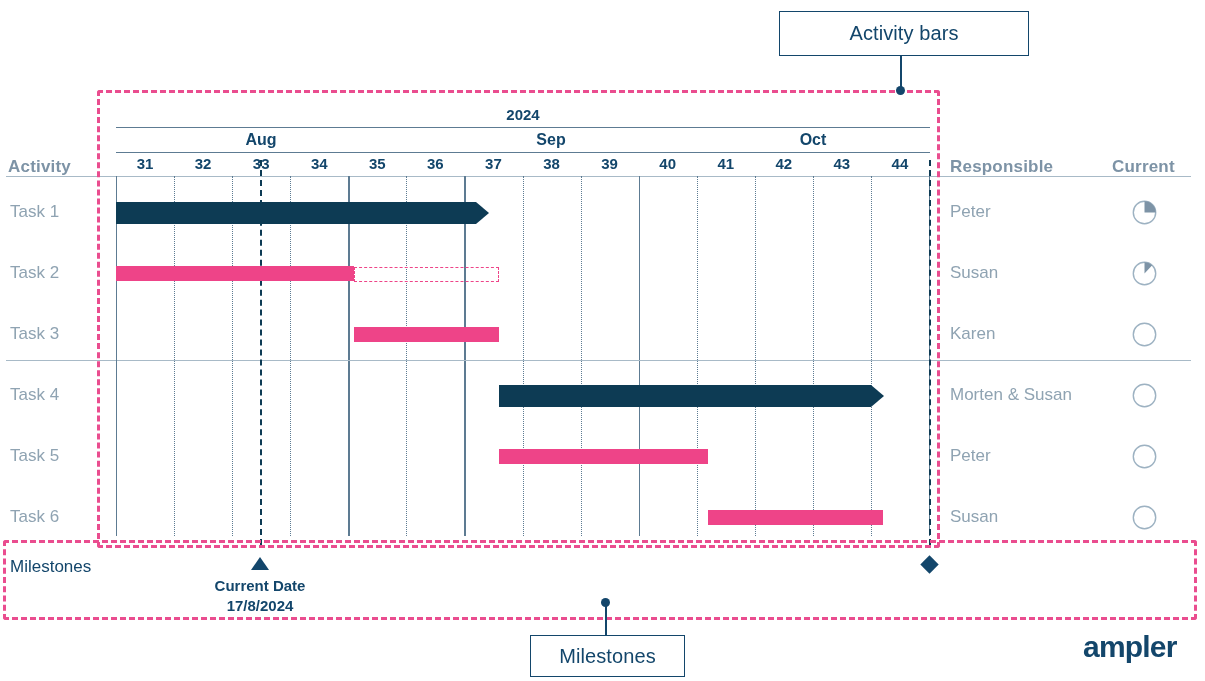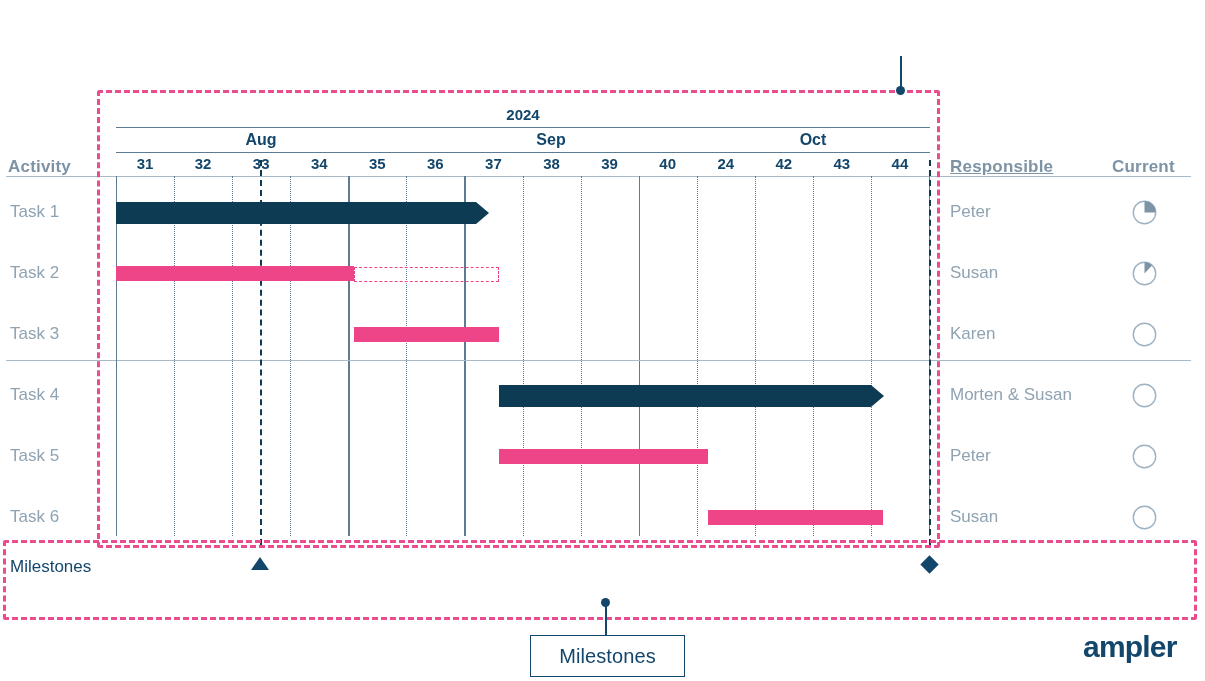--- a/index.html
+++ b/index.html
@@ -179,36 +179,39 @@
     font-size: 30px;
     font-weight: bold;
     letter-spacing: -0.8px;
   }
 </style>
 </head>
 <body>
 
 <div id="root">
 
+  <div class="callout" style="left:779px; top:11px; width:250px; height:45px;">
+    <span>Activity bars</span>
+  </div>
   <div class="leader-line" style="left:900px; top:56px; height:34px;"></div>
   <div class="leader-dot" style="left:896px; top:86px;"></div>
 
   <div class="callout" style="left:530px; top:635px; width:155px; height:42px;">
     <span>Milestones</span>
   </div>
   <div class="leader-line" style="left:605px; top:602px; height:34px;"></div>
   <div class="leader-dot" style="left:601px; top:598px;"></div>
 
   <div class="pink-frame" style="left:97px; top:90px; width:843px; height:458px;"></div>
   <div class="pink-frame" style="left:3px; top:540px; width:1194px; height:80px;"></div>
 
   <div class="col-head" style="left:8px; top:157px;">
     <span>Activity</span>
   </div>
-  <div class="col-head" style="left:950px; top:157px;text-decoration:underline;">
+  <div class="col-head" style="left:950px; top:157px;">
     <span>Responsible</span>
   </div>
   <div class="col-head" style="left:1112px; top:157px;">
     <span>Current</span>
   </div>
 
   <div class="tl-year" style="left:116px; top:106px; width:814px;">
     <span>2024</span>
   </div>
   <div class="hline" style="left:116px; top:127px; width:814px;"></div>
@@ -228,21 +231,21 @@
       <div class="tl-week" style="left: 116px; top: 155px; width: 58.0714px;">31</div>
       <div class="tl-week" style="left: 174.071px; top: 155px; width: 58.0714px;">32</div>
       <div class="tl-week" style="left: 232.143px; top: 155px; width: 58.0714px;">33</div>
       <div class="tl-week" style="left: 290.214px; top: 155px; width: 58.0714px;">34</div>
       <div class="tl-week" style="left: 348.286px; top: 155px; width: 58.0714px;">35</div>
       <div class="tl-week" style="left: 406.357px; top: 155px; width: 58.0714px;">36</div>
       <div class="tl-week" style="left: 464.429px; top: 155px; width: 58.0714px;">37</div>
       <div class="tl-week" style="left: 522.5px; top: 155px; width: 58.0714px;">38</div>
       <div class="tl-week" style="left: 580.571px; top: 155px; width: 58.0714px;">39</div>
       <div class="tl-week" style="left: 638.643px; top: 155px; width: 58.0714px;">40</div>
-      <div class="tl-week" style="left: 696.714px; top: 155px; width: 58.0714px;">24</div>
+      <div class="tl-week" style="left: 696.714px; top: 155px; width: 58.0714px;">41</div>
       <div class="tl-week" style="left: 754.786px; top: 155px; width: 58.0714px;">42</div>
       <div class="tl-week" style="left: 812.857px; top: 155px; width: 58.0714px;">43</div>
       <div class="tl-week" style="left: 870.929px; top: 155px; width: 58.0714px;">44</div>
     </div>
 
   <div class="hline-light" style="left:6px; top:176px; width:1185px;"></div>
 
   <div id="grid-layer">
       <div class="vgrid-dotted" style="left: 174.071px; top: 176px; height: 360px;"></div>
       <div class="vgrid-dotted" style="left: 232.143px; top: 176px; height: 360px;"></div>
@@ -310,20 +313,24 @@
       <div class="prog" title="0%" style="left: 1132px; top: 505px;"><svg width="25" height="25" viewBox="0 0 25 25">
           <circle cx="12.5" cy="12.5" r="11.2" fill="none" stroke="#9db2c2" stroke-width="1.4"></circle>
         </svg></div>
     </div>
 
   <div class="ms-label" style="left:10px; top:557px;">
     <span>Milestones</span>
   </div>
 
   <div class="ms-tri" style="left:251px; top:557px;"></div>
+  <div class="ms-text" style="left:160px; top:576px; width:200px;">
+    <div>Current Date</div>
+    <div>17/8/2024</div>
+  </div>
 
   <div class="ms-diamond" style="left:923px; top:558px;"></div>
 
   <div class="logo" style="left:1083px; top:630px;">
     <span>ampler</span>
   </div>
 
 </div>
 
 </body></html>

